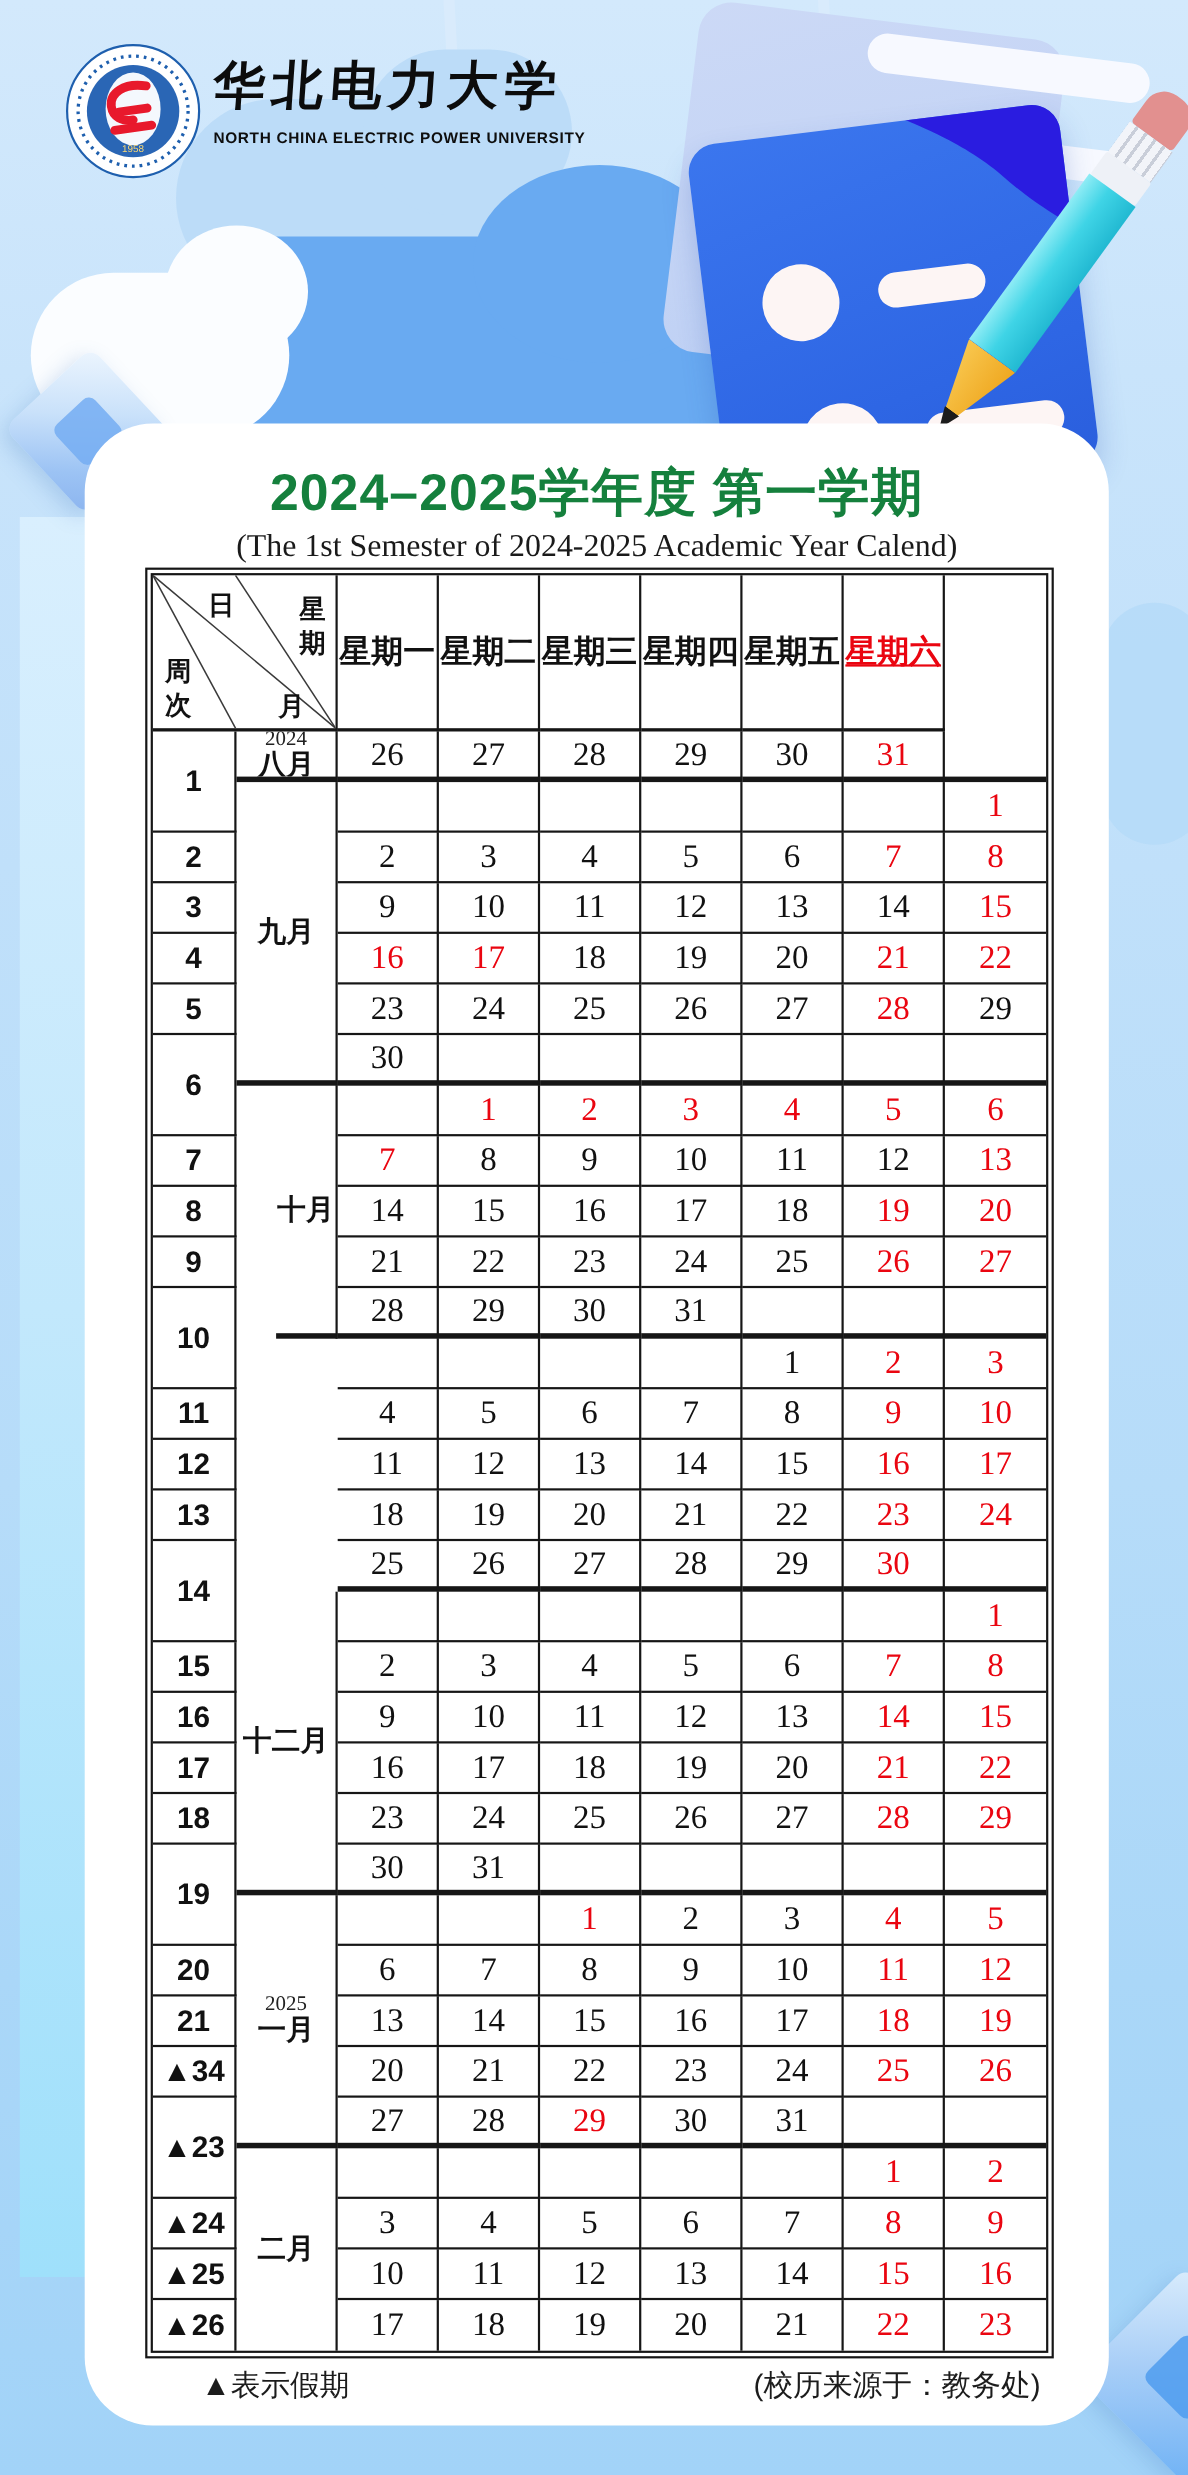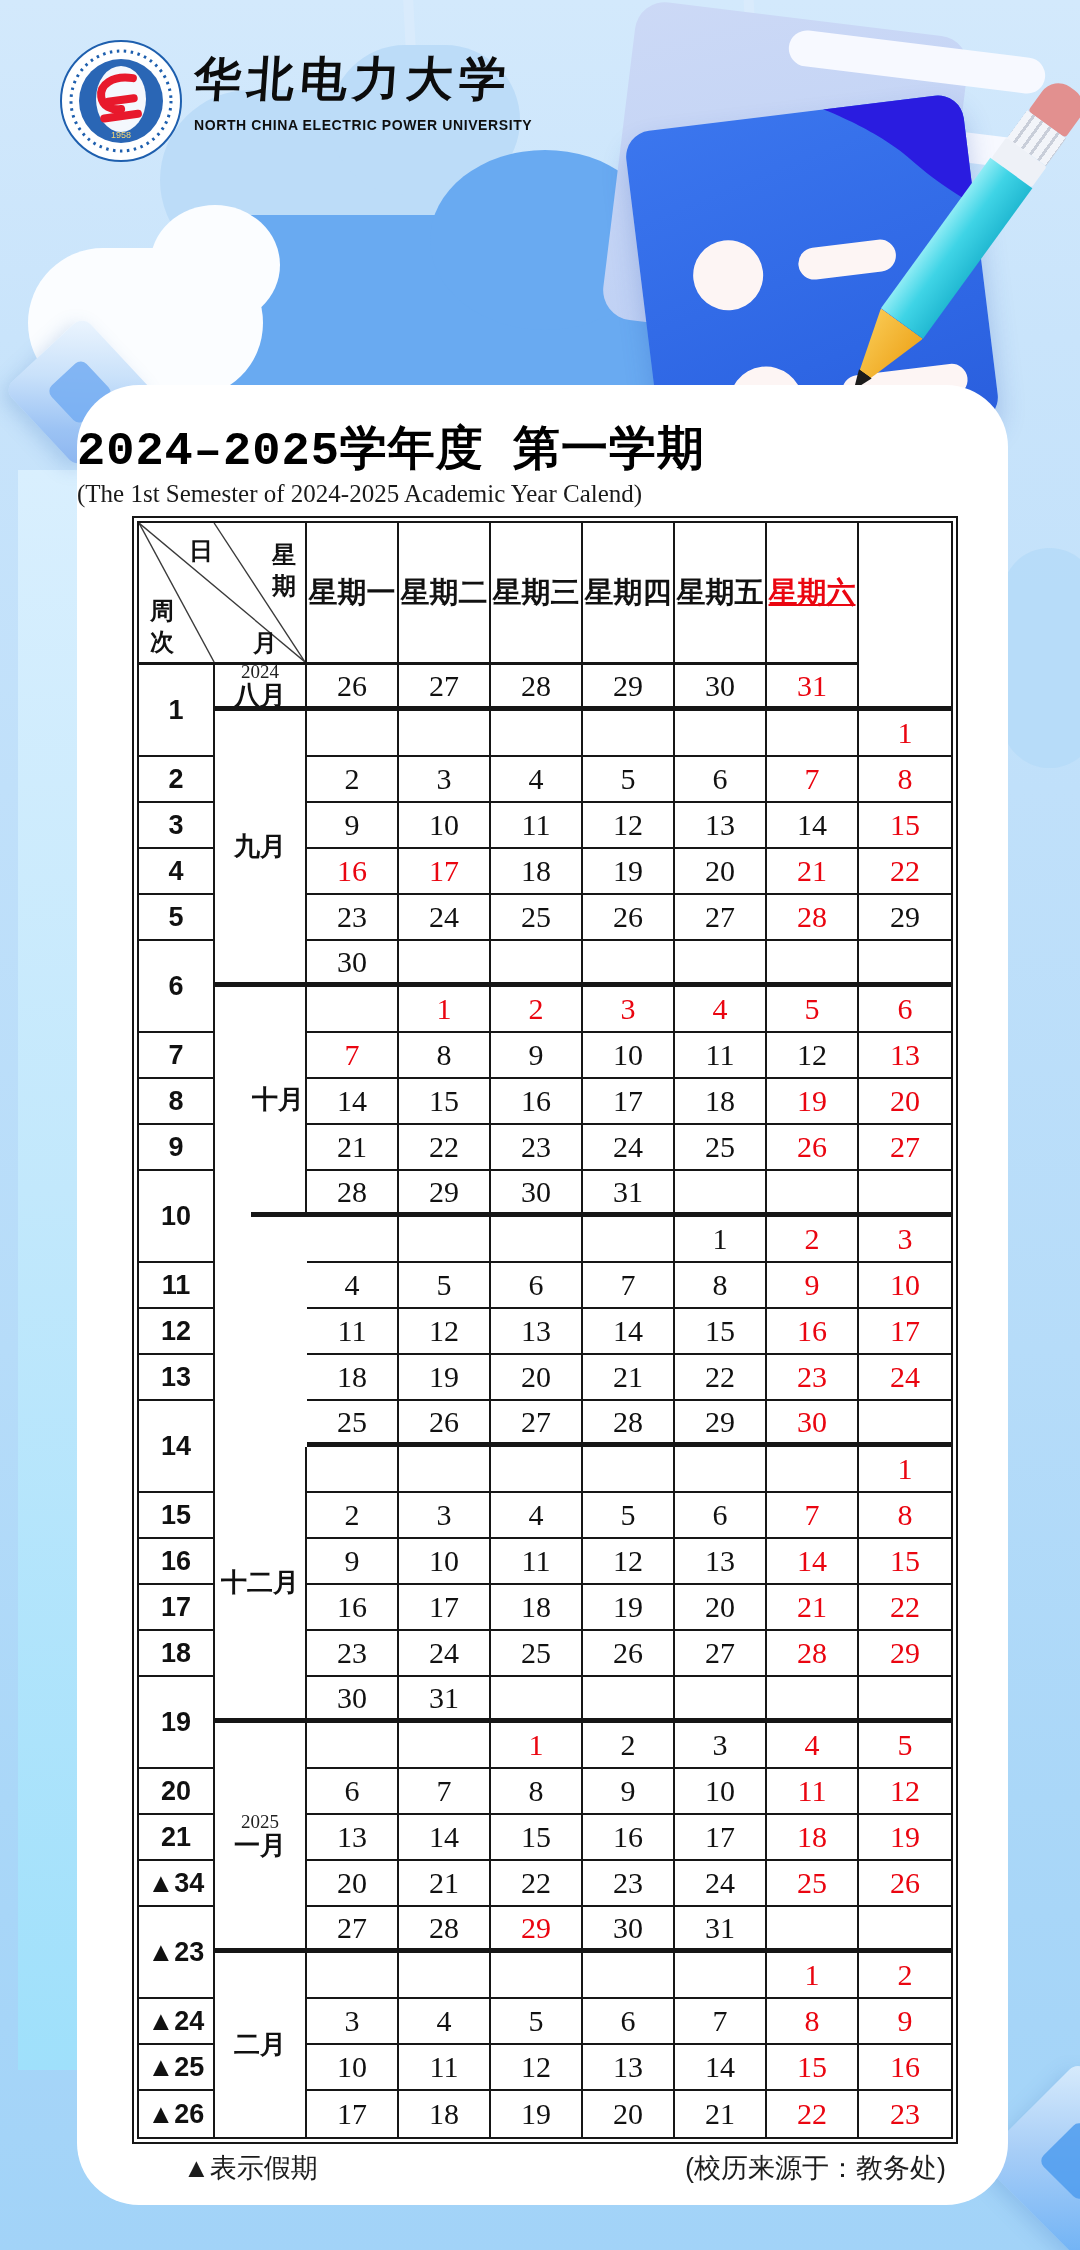--- a/index.html
+++ b/index.html
@@ -63,24 +63,24 @@
   .p-tip{width:16px;height:20px;background:#1c1c1c;clip-path:polygon(0 0,100% 0,50% 100%);margin-top:-2px;}
   
   .logo{position:absolute;left:58px;top:38px;z-index:3;display:flex;align-items:flex-start;}
   .logo-text{margin-left:10px;padding-top:18px;}
   .logo-cn{font-family:"Liberation Serif",serif;font-weight:bold;font-size:47px;letter-spacing:6px;
     color:#0c0c0c;transform:skewX(-4deg);line-height:1;}
   .logo-en{font-size:14px;font-weight:bold;color:#0e0e0e;letter-spacing:.6px;margin-top:14px;}
   
   .card{position:absolute;left:77px;top:385px;width:931px;height:1820px;background:#ffffff;
     border-radius:62px;z-index:2;}
-  .cal-title{position:absolute;top:32px;left:0;width:100%;text-align:left;
-    font-family:Liberation Mono, monospace;font-weight:bold;font-size:47px;color:#000000;letter-spacing:1px;}
-  .cal-subtitle{position:absolute;top:95px;left:0;width:100%;text-align:left;
-    font-family:"Liberation Serif",serif;font-size:25px;color:#1a1a1a;}
+  .cal-title{position:absolute;top:32px;left:0;width:100%;text-align:center;
+    font-family:Liberation Sans, sans-serif;font-weight:bold;font-size:47px;color:#15803d;letter-spacing:1px;}
+  .cal-subtitle{position:absolute;top:95px;left:0;width:100%;text-align:center;
+    font-family:"Liberation Serif",serif;font-size:29px;color:#1a1a1a;}
   
   .calendar{position:absolute;left:60px;top:136px;width:812px;
     display:grid;grid-template-columns:76px 92px repeat(7,92px);
     grid-template-rows:142px repeat(32,46px);
     border:2.5px solid #161616;outline:2px solid #161616;outline-offset:3px;background:#fff;}
   .c{border-right:2px solid #161616;border-bottom:2px solid #161616;
     display:flex;align-items:center;justify-content:center;color:#111;
     font-family:"Liberation Serif",serif;font-size:30px;overflow:hidden;}
   .lc{border-right:none;}
   .nob,.lr{border-bottom:none;}

